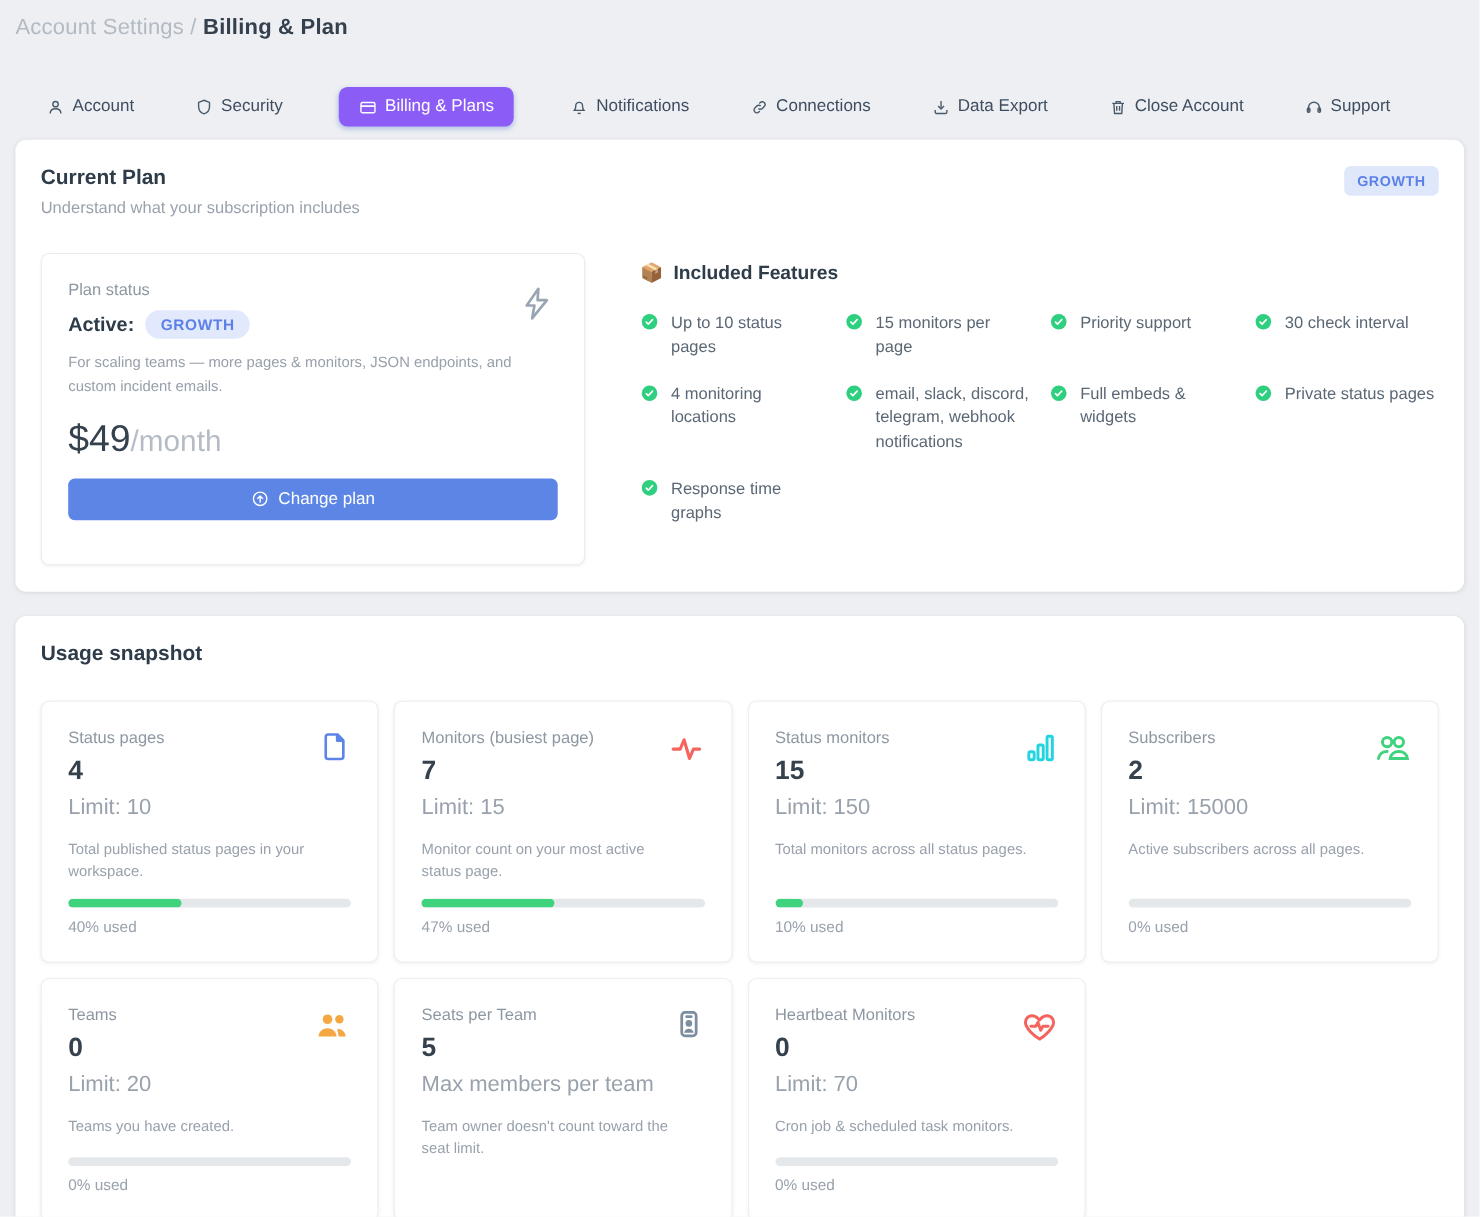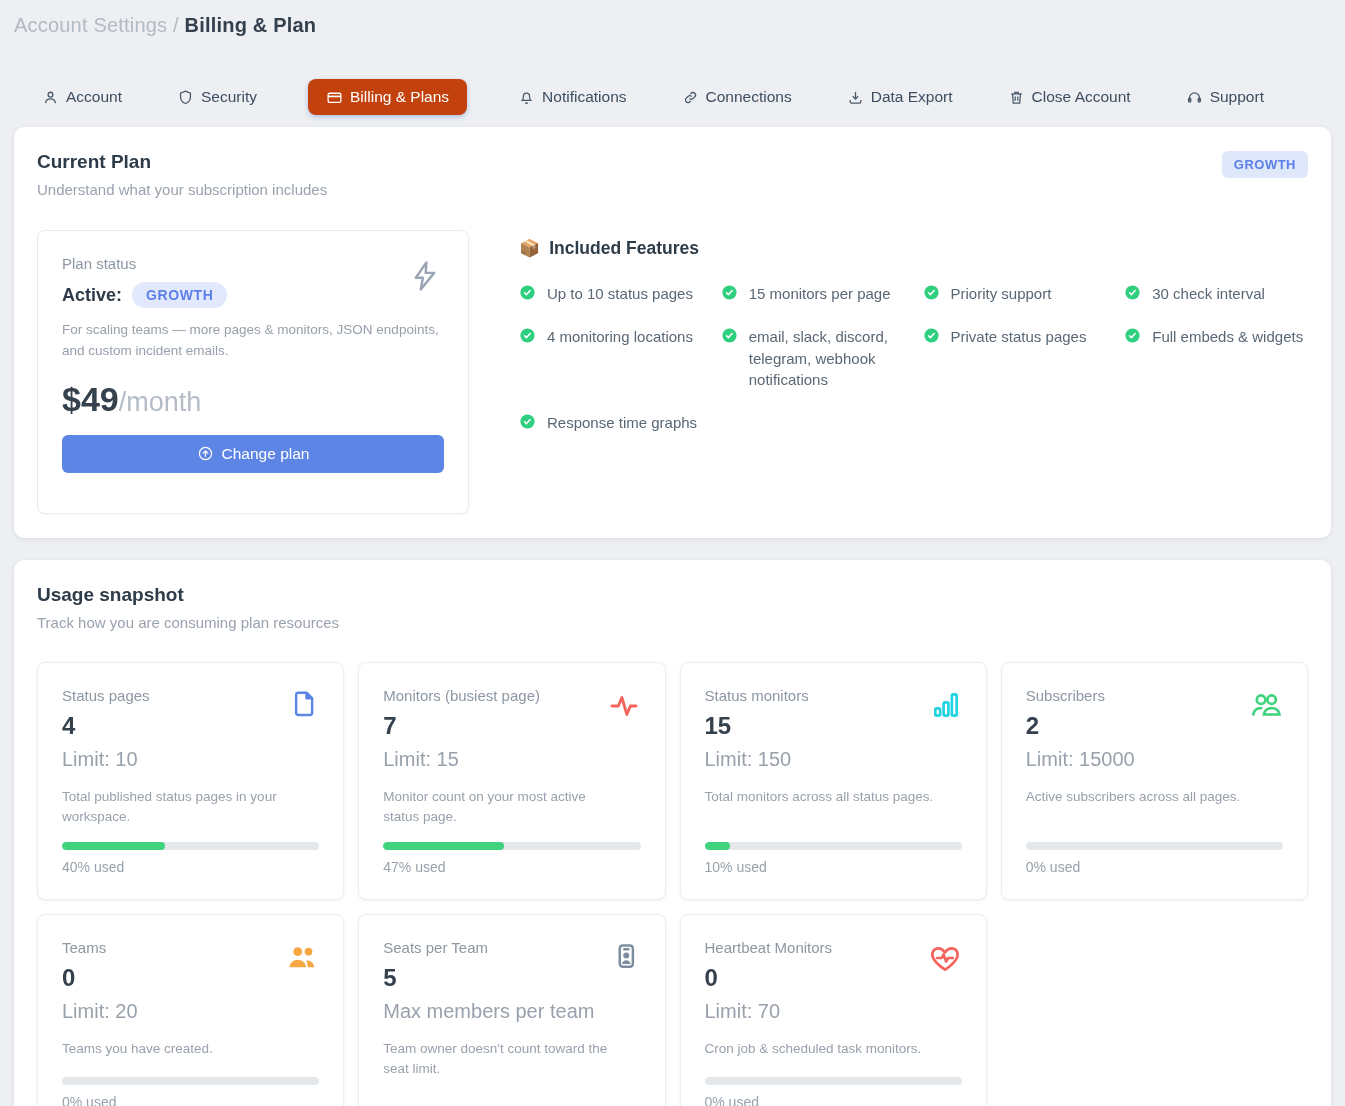--- a/index.html
+++ b/index.html
@@ -16,45 +16,45 @@
   
   .breadcrumb { font-size:20px; padding:4px 0 0 0; letter-spacing:.2px; }
   .breadcrumb .crumb-section { color:#b2bac4; font-weight:400; }
   .breadcrumb .crumb-page { color:#34404d; font-weight:700; }
 
   
   .tabs { display:flex; align-items:center; gap:47px; margin:42px 0 12px 24px; }
   .tab { display:flex; align-items:center; gap:7px; font-size:15.5px; color:#3e4e60;
          padding:9px 4px; border-radius:8px; cursor:pointer; white-space:nowrap; }
   .tab svg { width:17px; height:17px; stroke:#4a5a6b; }
-  .tab.active { background:#c2410c; color:#fff; padding:9px 18px; box-shadow:0 2px 5px rgba(60,100,200,.35); }
+  .tab.active { background:#8b5cf6; color:#fff; padding:9px 18px; box-shadow:0 2px 5px rgba(60,100,200,.35); }
   .tab.active svg { stroke:#fff; }
 
   
   .section-card { background:#fff; border-radius:10px; box-shadow:0 1px 4px rgba(40,50,70,.10);
                   padding:24px 23px; margin-bottom:22px; }
   .section-head { display:flex; justify-content:space-between; align-items:flex-start; }
   .section-title { font-size:19px; font-weight:700; color:#2e3c49; }
   .section-sub { font-size:15px; color:#9aa2ad; margin-top:8px; }
   .plan-chip { background:#dfe7fb; color:#5b80e8; font-size:13px; font-weight:600;
                padding:6px 12px; border-radius:6px; letter-spacing:.5px; }
 
   
   .plan-body { display:flex; margin-top:32px; gap:50px; }
-  .plan-box { width:432px; min-height:284px; border:1px solid #e9ecef; border-radius:8px;
+  .plan-box { width:495px; min-height:284px; border:1px solid #e9ecef; border-radius:8px;
               padding:24px; position:relative; box-shadow:0 1px 2px rgba(40,50,70,.05); }
   .plan-box .zap { position:absolute; top:28px; right:26px; }
   .plan-status-label { font-size:15px; color:#8d97a2; }
   .plan-status-row { display:flex; align-items:center; gap:10px; margin-top:10px; }
   .plan-active { font-size:18px; font-weight:700; color:#2e3c49; }
   .plan-badge { background:#e2e9fc; color:#5b80e8; font-size:14px; font-weight:600;
                 padding:5px 14px; border-radius:14px; letter-spacing:.6px; }
   .plan-desc { font-size:13.5px; color:#97a0ab; line-height:1.55; margin-top:12px; max-width:420px; }
   .plan-price { margin-top:18px; }
-  .plan-price .amount { font-size:34px; font-weight:700; color:#36414e; }
+  .plan-price .amount { font-size:34px; font-weight:400; color:#36414e; }
   .plan-price .period { font-size:27px; font-weight:300; color:#b5bcc6; }
   .change-btn { margin-top:16px; width:100%; background:#5c85e6; border:none; color:#fff;
                 font-size:15.5px; font-family:inherit; border-radius:6px; padding:10px 0;
                 display:flex; align-items:center; justify-content:center; gap:8px; cursor:pointer; }
 
   
   .features { flex:1; padding-top:8px; }
   .features-title { display:flex; align-items:center; gap:9px; font-size:17.5px; font-weight:700; color:#2e3c49; }
   .features-grid { display:grid; grid-template-columns:1fr 1fr 1fr 1fr; column-gap:18px; row-gap:21px; margin-top:24px; }
   .feature { display:flex; align-items:flex-start; gap:11px; font-size:15px; color:#5a6775; line-height:1.45; max-width:330px; }
@@ -229,44 +229,43 @@
                 <circle cx="12" cy="12" r="10" fill="#2ecf7f"></circle>
                 <path d="M7.8 12.4l2.6 2.6 5.4-5.8" fill="none" stroke="#fff" stroke-width="2.1" stroke-linecap="round" stroke-linejoin="round"></path>
               </svg>
               <span>email, slack, discord, telegram, webhook notifications</span>
             </div>
           <div class="feature">
               <svg viewBox="0 0 24 24" width="17" height="17">
                 <circle cx="12" cy="12" r="10" fill="#2ecf7f"></circle>
                 <path d="M7.8 12.4l2.6 2.6 5.4-5.8" fill="none" stroke="#fff" stroke-width="2.1" stroke-linecap="round" stroke-linejoin="round"></path>
               </svg>
+              <span>Full embeds &amp; widgets</span>
+            </div>
+          <div class="feature">
+              <svg viewBox="0 0 24 24" width="17" height="17">
+                <circle cx="12" cy="12" r="10" fill="#2ecf7f"></circle>
+                <path d="M7.8 12.4l2.6 2.6 5.4-5.8" fill="none" stroke="#fff" stroke-width="2.1" stroke-linecap="round" stroke-linejoin="round"></path>
+              </svg>
               <span>Private status pages</span>
-            </div>
-          <div class="feature">
-              <svg viewBox="0 0 24 24" width="17" height="17">
-                <circle cx="12" cy="12" r="10" fill="#2ecf7f"></circle>
-                <path d="M7.8 12.4l2.6 2.6 5.4-5.8" fill="none" stroke="#fff" stroke-width="2.1" stroke-linecap="round" stroke-linejoin="round"></path>
-              </svg>
-              <span>Full embeds &amp; widgets</span>
             </div>
           <div class="feature">
               <svg viewBox="0 0 24 24" width="17" height="17">
                 <circle cx="12" cy="12" r="10" fill="#2ecf7f"></circle>
                 <path d="M7.8 12.4l2.6 2.6 5.4-5.8" fill="none" stroke="#fff" stroke-width="2.1" stroke-linecap="round" stroke-linejoin="round"></path>
               </svg>
               <span>Response time graphs</span>
             </div>
         </div>
       </div>
     </div>
   </div>
 
   <div class="section-card">
     <div class="section-title">Usage snapshot</div>
-    <div class="section-sub">Track how you are consuming plan resources</div>
 
     <div class="usage-grid">
 
       <div class="usage-card">
         <span class="u-icon">
           <svg viewBox="0 0 24 24" width="30" height="30" fill="none" stroke="#5c85e6" stroke-width="1.9" stroke-linejoin="round">
               <path d="M7.5 3h6.8L18.5 7.2V19a1.8 1.8 0 01-1.8 1.8H7.5A1.8 1.8 0 015.7 19V4.8A1.8 1.8 0 017.5 3z"></path>
               <path d="M14 3.2v4.2h4.3" fill="#5c85e6"></path>
             </svg>
         </span>

